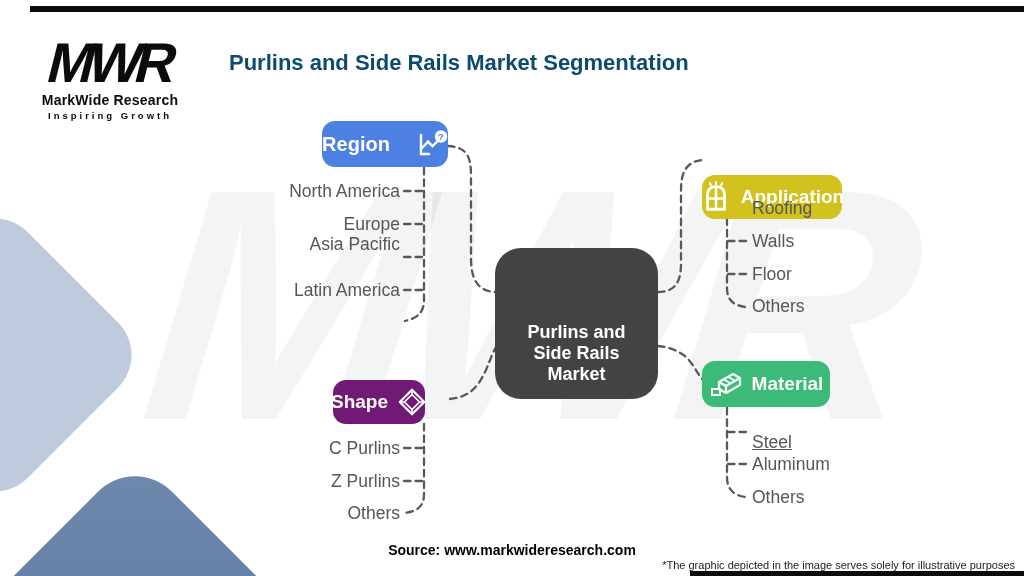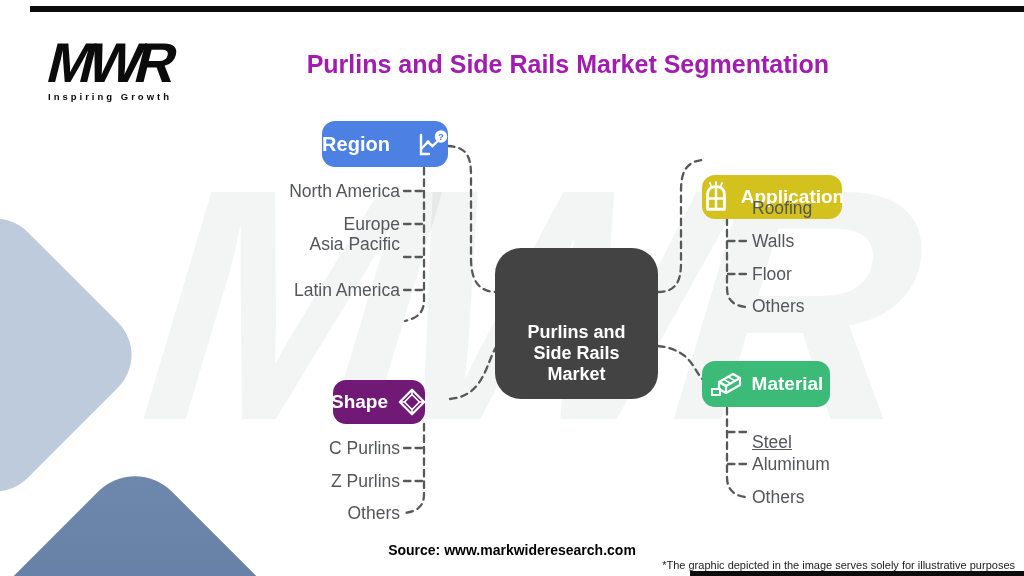--- a/index.html
+++ b/index.html
@@ -22,22 +22,22 @@
                letter-spacing:-28px; color:rgba(90,95,105,0.07); transform:skewX(-6deg);
                z-index:1; user-select:none; }
 
   
   .logo { position:absolute; left:28px; top:36px; width:164px; text-align:center; color:#0b0b0b; z-index:3; }
   .logo-mark { display:block; font-size:56px; font-weight:bold; line-height:0.95;
                letter-spacing:-6px; transform:skewX(-14deg); }
   .logo-name { font-size:14px; font-weight:bold; margin-top:3px; letter-spacing:0.2px; }
   .logo-tagline { font-size:9.5px; font-weight:bold; letter-spacing:3px; margin-top:2px; }
 
-  .title { position:absolute; left:229px; top:50px; width:600px; text-align:right;
-           font-size:25px; font-weight:bold; color:#a21caf; z-index:3; }
+  .title { position:absolute; left:229px; top:50px; width:600px; text-align:left;
+           font-size:22px; font-weight:bold; color:#0c4a6e; z-index:3; }
 
   
   .connectors { position:absolute; left:0; top:0; width:1024px; height:576px; z-index:2; }
   .connectors path { fill:none; stroke:#585858; stroke-width:2.3; stroke-dasharray:6.5 5; stroke-linecap:round; }
 
   
   .badge { position:absolute; display:flex; align-items:center; justify-content:center; gap:9px;
            border-radius:13px; color:#fff; font-weight:bold; z-index:3; }
   .badge svg { flex:none; }
   #badge-region      { left:322px; top:121px; width:126px; height:46px; background:#4d80e3; font-size:20px;gap:26px; }
@@ -77,20 +77,21 @@
 
   <div class="bar-top"></div>
   <div class="bar-bottom"></div>
 
   <div class="deco-light"></div>
   <div class="deco-dark"></div>
   <div class="watermark">MWR</div>
 
   <div class="logo">
     <span class="logo-mark">MWR</span>
+    <div class="logo-name">MarkWide Research</div>
     <div class="logo-tagline">Inspiring Growth</div>
   </div>
 
   <div class="title">Purlins and Side Rails Market Segmentation</div>
 
   <svg class="connectors" viewBox="0 0 1024 576">
 
     <path d="M448 146 C468 147 471 158 471 176 L471 258 C471 280 478 291 495 292"></path>
     <path d="M450 399 C472 397 480 383 486 370 C491 358 493 352 496 347"></path>
     <path d="M658 292 C676 292 681 281 681 263 L681 191 C681 172 686 162 702 160"></path>

